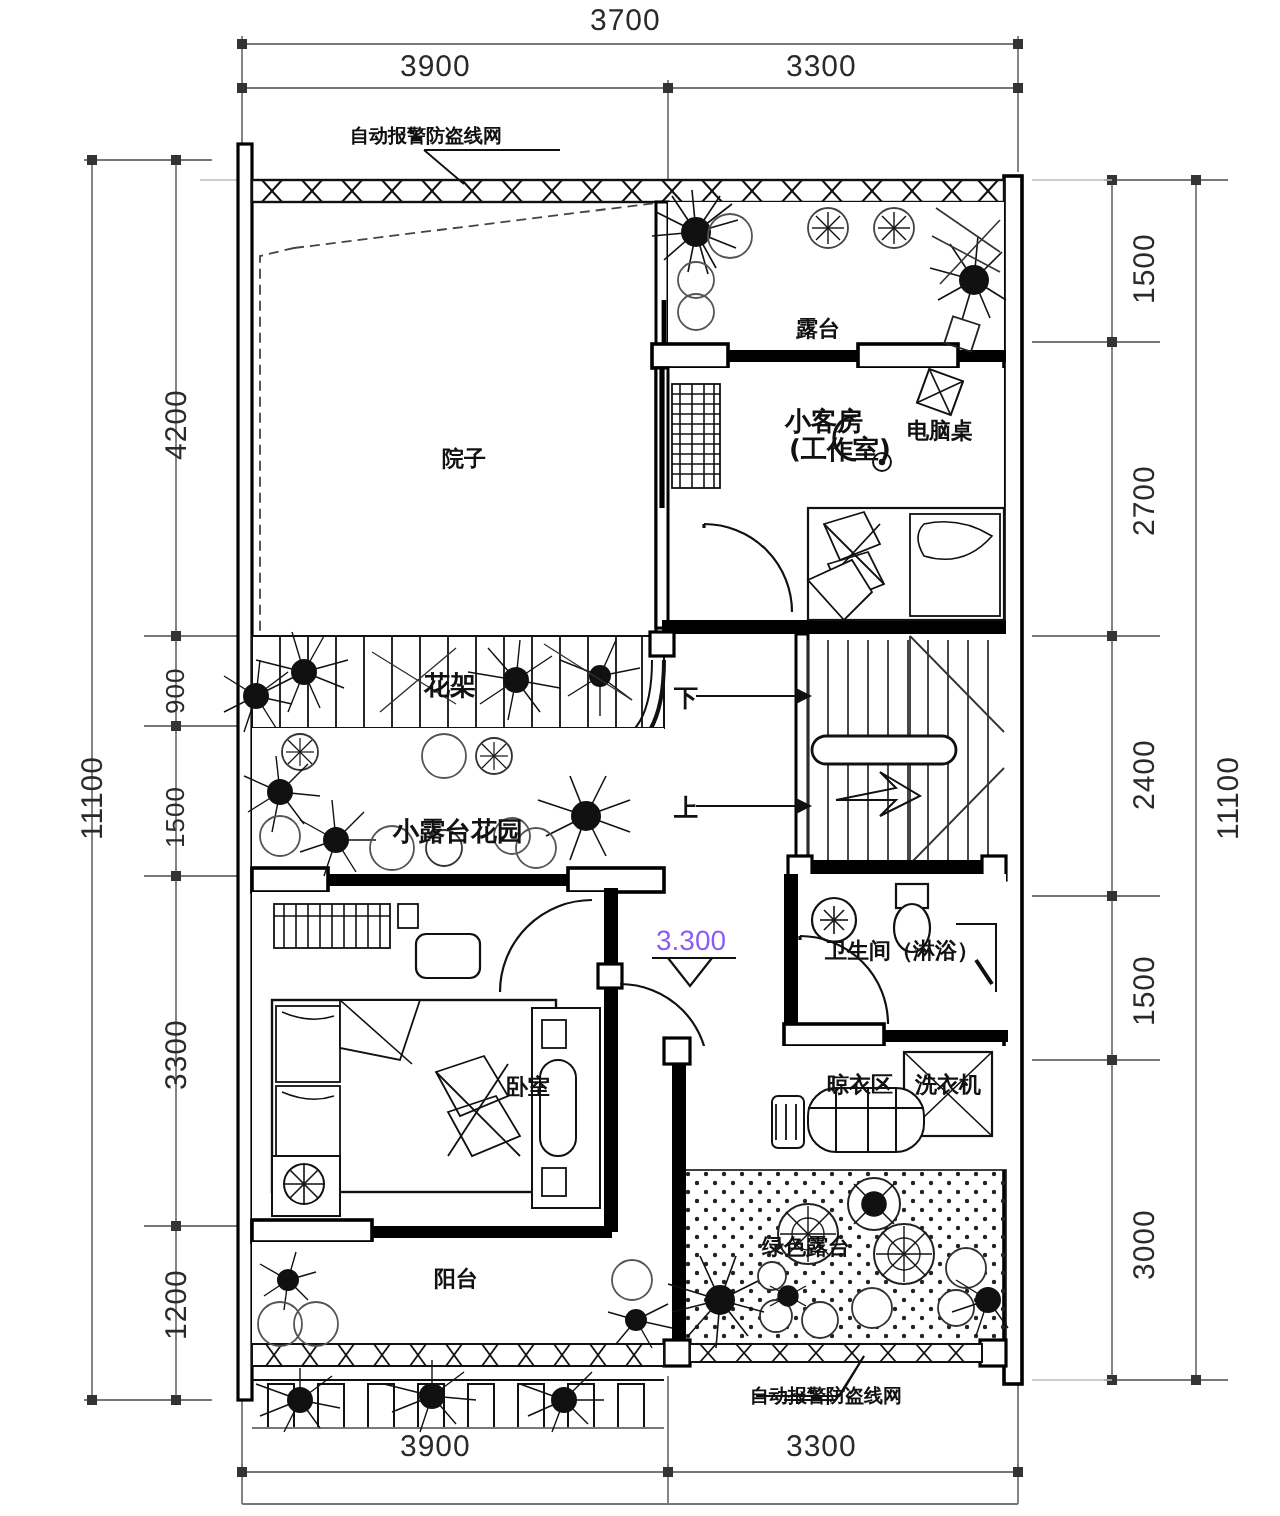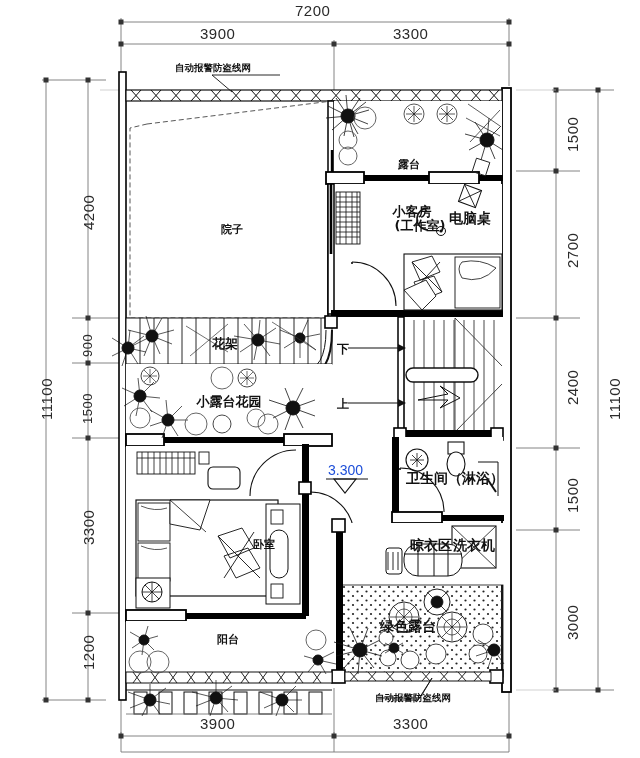--- a/index.html
+++ b/index.html
@@ -9,24 +9,24 @@
 
   
   .dim{position:absolute;font-size:15px;color:#2a2a2a;letter-spacing:.5px;white-space:nowrap;}
   .dim.v{transform-origin:0 0;transform:rotate(-90deg);}
   .dim.small{font-size:13px;}
 
   
   .rlabel{position:absolute;font-family:"DejaVu Sans","Liberation Sans",sans-serif;
           font-size:11px;font-weight:700;color:#111;white-space:nowrap;line-height:1.15;text-align:center;}
   .rlabel.sm{font-size:13px;}
-  .rlabel.tiny{font-size:14px;font-weight:700;}
+  .rlabel.tiny{font-size:11px;font-weight:700;}
   .note{position:absolute;font-family:Liberation Mono, monospace;
         font-size:9.5px;font-weight:700;color:#111;white-space:nowrap;}
-  .elev{position:absolute;font-size:14px;color:#1d4ed8;white-space:nowrap;}
+  .elev{position:absolute;font-size:14px;color:#8b5cf6;white-space:nowrap;}
   .dirmark{position:absolute;font-family:"DejaVu Sans",sans-serif;font-size:12px;font-weight:700;color:#111;}
 </style>
 </head>
 <body>
 
 <div id="plan">
 
   <svg width="640" height="758" viewBox="0 0 640 758" style="position:absolute;left:0;top:0;">
     <defs>
       <pattern id="gravel" width="9" height="9" patternUnits="userSpaceOnUse">
@@ -801,21 +801,21 @@
       <path d="M 334 479 l 22 0 l -11 14 z" fill="none" stroke="#111" stroke-width="1.1"></path>
     </g>
 
     <g>
       <line x1="432" y1="678" x2="420" y2="698" stroke="#111" stroke-width="0.9"></line>
       <line x1="420" y1="698" x2="378" y2="698" stroke="#111" stroke-width="0.9"></line>
     </g>
 
   </svg>
 
-  <div class="dim" style="left:295px;top:2px;">7200</div>
+  <div class="dim" style="left:295px;top:2px;">3700</div>
   <div class="dim" style="left:200px;top:25px;">3900</div>
   <div class="dim" style="left:393px;top:25px;">3300</div>
 
   <div class="dim" style="left:200px;top:715px;">3900</div>
   <div class="dim" style="left:393px;top:715px;">3300</div>
 
   <div class="dim v" style="left:38px;top:420px;">11100</div>
   <div class="dim v" style="left:80px;top:230px;">4200</div>
   <div class="dim v small" style="left:80px;top:357px;">900</div>
   <div class="dim v small" style="left:80px;top:424px;">1500</div>
@@ -831,21 +831,21 @@
 
   <div class="note" style="left:175px;top:62px;">自动报警防盗线网</div>
   <div class="note" style="left:375px;top:692px;">自动报警防盗线网</div>
 
   <div class="rlabel" style="left:212px;top:224px;width:40px;">院子</div>
   <div class="rlabel" style="left:389px;top:139px;width:40px;margin-top:20px;">露台</div>
   <div class="rlabel sm" style="left:387px;top:205px;width:50px;">小客房</div>
   <div class="rlabel sm" style="left:390px;top:219px;width:60px;">(工作室)</div>
   <div class="rlabel tiny" style="left:448px;top:210px;width:44px;">电脑桌</div>
   <div class="rlabel sm" style="left:207px;top:337px;width:36px;">花架</div>
-  <div class="rlabel sm" style="left:194px;top:395px;width:70px;">小露台花园</div>
+  <div class="rlabel sm" style="left:194px;top:410px;width:70px;">小露台花园</div>
   <div class="rlabel" style="left:244px;top:538px;width:40px;font-family:Liberation Serif, serif;">卧室</div>
   <div class="rlabel tiny" style="left:406px;top:470px;width:90px;">卫生间（淋浴）</div>
   <div class="rlabel tiny" style="left:410px;top:537px;width:40px;">晾衣区</div>
   <div class="rlabel tiny" style="left:453px;top:537px;width:42px;">洗衣机</div>
   <div class="rlabel tiny" style="left:349px;top:618px;width:46px;margin-left:31px;">绿色露台</div>
   <div class="rlabel" style="left:208px;top:634px;width:40px;">阳台</div>
 
   <div class="dirmark" style="left:337px;top:341px;">下</div>
   <div class="dirmark" style="left:337px;top:396px;">上</div>
 

